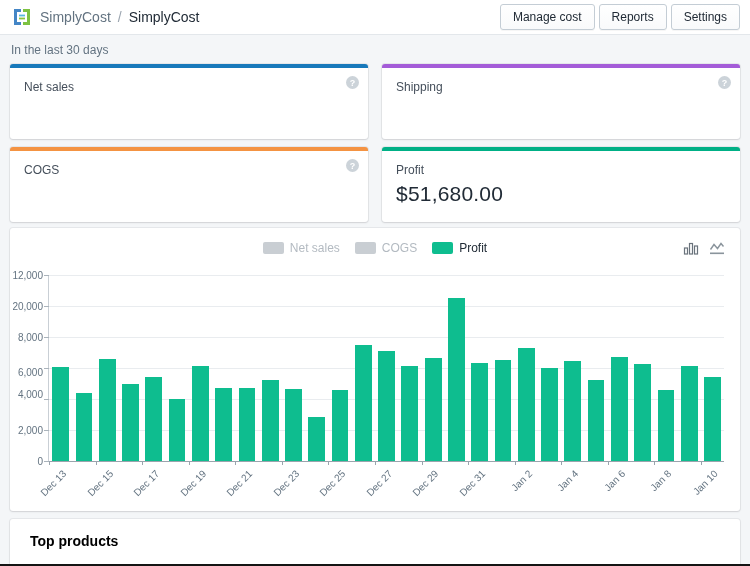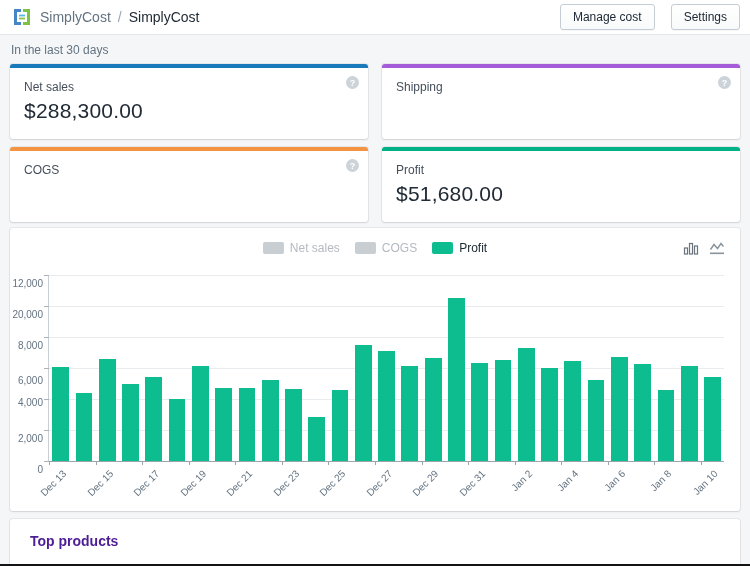--- a/index.html
+++ b/index.html
@@ -7,21 +7,21 @@
   body { font-family:"Liberation Sans", sans-serif; background:#f4f6f8; color:#212b36; }
   .viewport { position:relative; width:750px; height:566px; overflow:hidden; background:#f4f6f8; }
 
   
   .topbar { position:absolute; top:0; left:0; width:100%; height:35px; background:#fff;
             border-bottom:1px solid #e3e7eb; display:flex; align-items:center; padding:0 10px; }
   .logo { width:18px; height:18px; margin:0 9px 0 3px; flex:0 0 auto; }
   .app-name { font-size:14px; color:#637381; }
   .crumb-sep { font-size:14px; color:#9aa4af; margin:0 7px; }
   .page-title { font-size:14px; color:#212b36; }
-  .topbar-actions { margin-left:auto; display:flex; gap:16px; }
+  .topbar-actions { margin-left:auto; display:flex; gap:4px; }
   .btn { font-family:inherit; font-size:12px; color:#212b36; line-height:1;
          background:linear-gradient(to bottom,#ffffff,#f9fafb);
          border:1px solid #c4cdd5; border-radius:3px; padding:6px 12px; cursor:pointer;
          box-shadow:0 1px 0 rgba(22,29,37,.04); }
 
   
   .period { position:absolute; left:11px; top:43px; font-size:12px; color:#637381; }
 
   
   .cards { position:absolute; left:10px; top:64px; width:730px;
@@ -44,34 +44,34 @@
   .swatch { width:21px; height:12px; border-radius:2px; background:#c9ced3; }
   .legend-label { font-size:12px; }
   .chart-toolbar { position:absolute; top:12px; right:15px; display:flex; gap:10px; }
   .tool-icon { width:16px; height:16px; cursor:pointer; }
 
   .plot { position:absolute; left:38px; top:47px; width:676px; height:187px;
           border-left:1px solid #c9cfd5; border-bottom:1px solid #9aa4ad; }
   .gridline { position:absolute; left:0; width:100%; height:1px; background:#e9ecef; }
   .ytick { position:absolute; left:-5px; width:5px; height:1px; background:#aab3bb; }
   .ylabel { position:absolute; left:-44px; width:38px; text-align:right;
-            font-size:10px; color:#637381;margin-top:8px; }
+            font-size:10px; color:#637381; }
   .bars { position:absolute; left:0; top:0; width:100%; height:100%;
           display:flex; align-items:flex-end; }
   .slot { flex:1; position:relative; height:100%; display:flex; align-items:flex-end; justify-content:center; }
   .bar { width:72%; }
   .slot.ticked::before { content:""; position:absolute; top:100%; left:0; width:1px; height:4px; background:#9aa4ad; }
   .xlabel { position:absolute; top:calc(100% + 7px); right:50%; transform:rotate(-45deg);
             transform-origin:100% 0; white-space:nowrap; font-size:10px; color:#637381; }
 
   
   .products-card { position:absolute; left:10px; top:519px; width:730px; height:120px; background:#fff;
                    border-radius:3px; box-shadow:0 0 0 1px rgba(63,63,68,.07), 0 1px 2px rgba(63,63,68,.13);
                    padding:14px 0 0 0; }
-  .products-title { font-size:14px; font-weight:bold; color:#4c1d95; padding:0 20px; }
+  .products-title { font-size:14px; font-weight:bold; color:#000000; padding:0 20px; }
   .products-header { display:flex; margin-top:13px; padding:0 25px; font-size:12px;
                      font-weight:bold; color:#212b36; }
   .col-product { flex:1; }
   .col-variant { width:150px; }
   .col-qty { width:150px; }
   .col-profit { width:65px; text-align:right; }
 
   .bottom-edge { position:absolute; bottom:0; left:0; width:100%; height:2px; background:#141414; z-index:9; }
 </style>
 </head>
@@ -84,31 +84,31 @@
       <path fill="#4486c6" d="M1 1h7v3H4v10h4v3H1z"></path>
       <path fill="#7dc242" d="M17 1v16h-7v-3h4V4h-4V1z"></path>
       <rect x="6" y="6.6" width="6" height="1.8" fill="#57b8e0"></rect>
       <rect x="6" y="9.6" width="6" height="1.8" fill="#8bc53f"></rect>
     </svg>
     <span class="app-name">SimplyCost</span>
     <span class="crumb-sep">/</span>
     <span class="page-title">SimplyCost</span>
     <div class="topbar-actions">
       <button class="btn">Manage cost</button>
+      <button class="btn">Reports</button>
       <button class="btn">Settings</button>
     </div>
   </div>
 
   <div class="period">In the last 30 days</div>
 
   <div class="cards">
     <div class="stat-card" style="border-top-color: rgb(24, 121, 187);">
       <span class="help-icon">?</span>
       <div class="stat-label">Net sales</div>
-      <div class="stat-value">$288,300.00</div>
     </div>
     <div class="stat-card" style="border-top-color: rgb(164, 92, 216);">
       <span class="help-icon">?</span>
       <div class="stat-label">Shipping</div>
     </div>
     <div class="stat-card" style="border-top-color: rgb(244, 147, 66);">
       <span class="help-icon">?</span>
       <div class="stat-label">COGS</div>
     </div>
     <div class="stat-card" style="border-top-color: rgb(0, 176, 134);">

